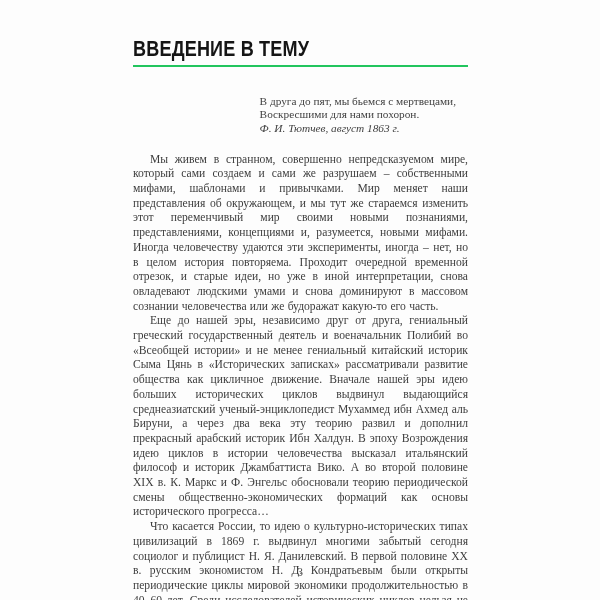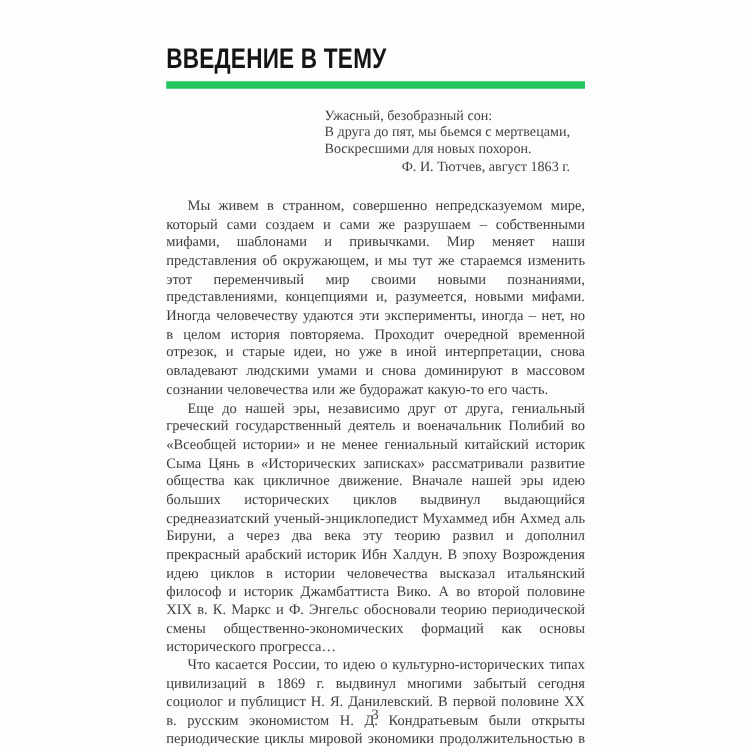--- a/index.html
+++ b/index.html
@@ -14,23 +14,23 @@
     position: relative;
     width: 600px;
     height: 600px;
     background: #fdfdfd;
     box-sizing: border-box;
     padding: 38px 132px 0 133px;
     font-family: "Liberation Serif", "DejaVu Serif", serif;
     color: #3d3d3d;
   }
   .chapter-header {
-    border-bottom: 6px solid #22c55e;
+    border-bottom: 2px solid #22c55e;
     padding-bottom: 5px;
-    margin-bottom: 16px;
+    margin-bottom: 28px;
   }
   .chapter-title {
     display: inline-block;
     font-family: "Liberation Sans", "DejaVu Sans", sans-serif;
     font-weight: 800;
     font-size: 21px;
     line-height: 21px;
     letter-spacing: 0.2px;
     color: #151515;
     transform: scaleX(0.86) scaleY(1.08);
@@ -41,21 +41,21 @@
     width: fit-content;
     margin: 0 12px 0 auto;
     font-size: 11.3px;
     line-height: 13.2px;
     color: #424242;
   }
   .epigraph-line {
     white-space: nowrap;
   }
   .epigraph-attribution {
-    text-align: right;
+    font-style: italic;
     margin-top: 1px;
     font-size: 11.3px;
     line-height: 13.2px;
   }
   .body-text {
     margin-top: 17px;
   }
   .body-text p {
     margin: 0;
     font-size: 11.6px;
@@ -78,23 +78,22 @@
 </head>
 <body>
 
 <div class="page">
 
   <div class="chapter-header">
     <span class="chapter-title">ВВЕДЕНИЕ В ТЕМУ</span>
   </div>
 
   <div class="epigraph">
-    <div class="epigraph-line">Ужасный, безобразный сон:</div>
     <div class="epigraph-line">В друга до пят, мы бьемся с мертвецами,</div>
-    <div class="epigraph-line">Воскресшими для новых похорон.</div>
+    <div class="epigraph-line">Воскресшими для нами похорон.</div>
     <div class="epigraph-attribution">Ф. И. Тютчев, август 1863 г.</div>
   </div>
 
   <div class="body-text">
     <p>Мы живем в странном, совершенно непредсказуемом мире, который сами создаем и сами же разрушаем – собственными мифами, шаблонами и привычками. Мир меняет наши представления об окружающем, и мы тут же стараемся изменить этот переменчивый мир своими новыми познаниями, представлениями, концепциями и, разумеется, новыми мифами. Иногда человечеству удаются эти эксперименты, иногда – нет, но в целом история повторяема. Проходит очередной временной отрезок, и старые идеи, но уже в иной интерпретации, снова овладевают людскими умами и снова доминируют в массовом сознании человечества или же будоражат какую-то его часть.</p>
     <p>Еще до нашей эры, независимо друг от друга, гениальный греческий государственный деятель и военачальник Полибий во «Всеобщей истории» и не менее гениальный китайский историк Сыма Цянь в «Исторических записках» рассматривали развитие общества как цикличное движение. Вначале нашей эры идею больших исторических циклов выдвинул выдающийся среднеазиатский ученый-энциклопедист Мухаммед ибн Ахмед аль Бируни, а через два века эту теорию развил и дополнил прекрасный арабский историк Ибн Халдун. В эпоху Возрождения идею циклов в истории человечества высказал итальянский философ и историк Джамбаттиста Вико. А во второй половине XIX в. К. Маркс и Ф. Энгельс обосновали теорию периодической смены общественно-экономических формаций как основы исторического прогресса…</p>
     <p>Что касается России, то идею о культурно-исторических типах цивилизаций в 1869 г. выдвинул многими забытый сегодня социолог и публицист Н. Я. Данилевский. В первой половине XX в. русским экономистом Н. Д. Кондратьевым были открыты периодические циклы мировой экономики продолжительностью в 40–60 лет. Среди исследователей исторических циклов нельзя не отметить</p>
   </div>
 
   <div class="page-number">3</div>

